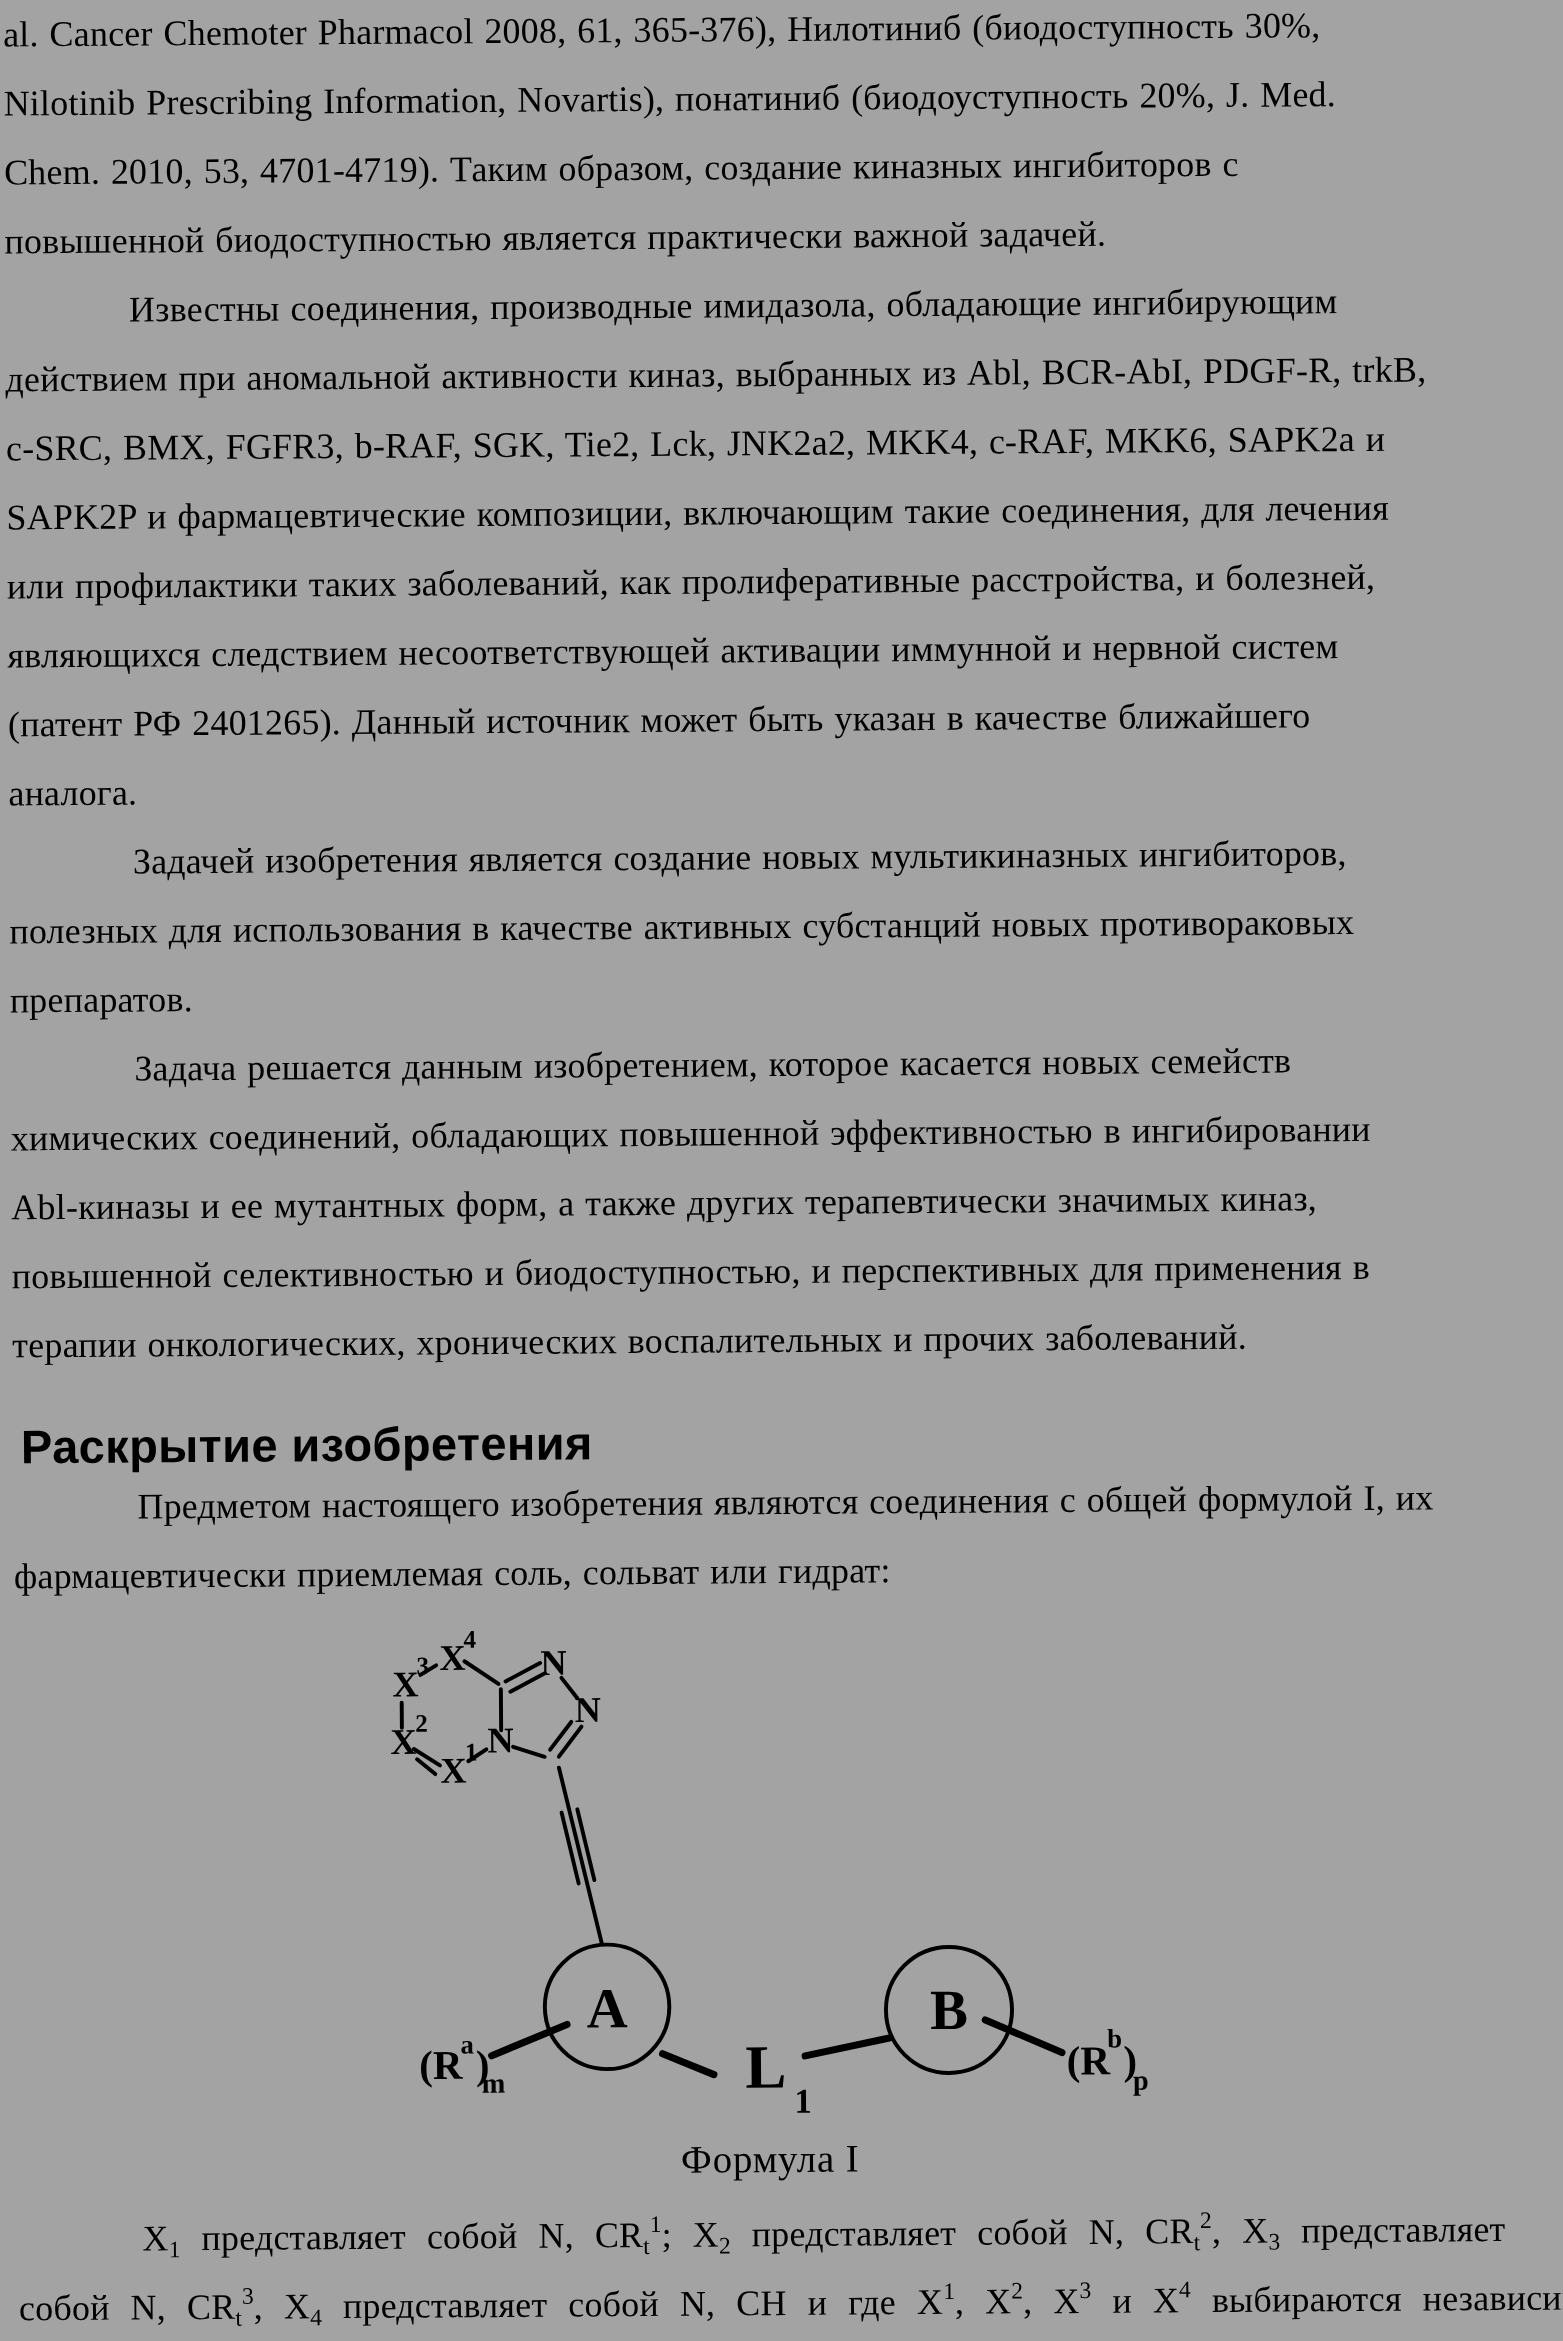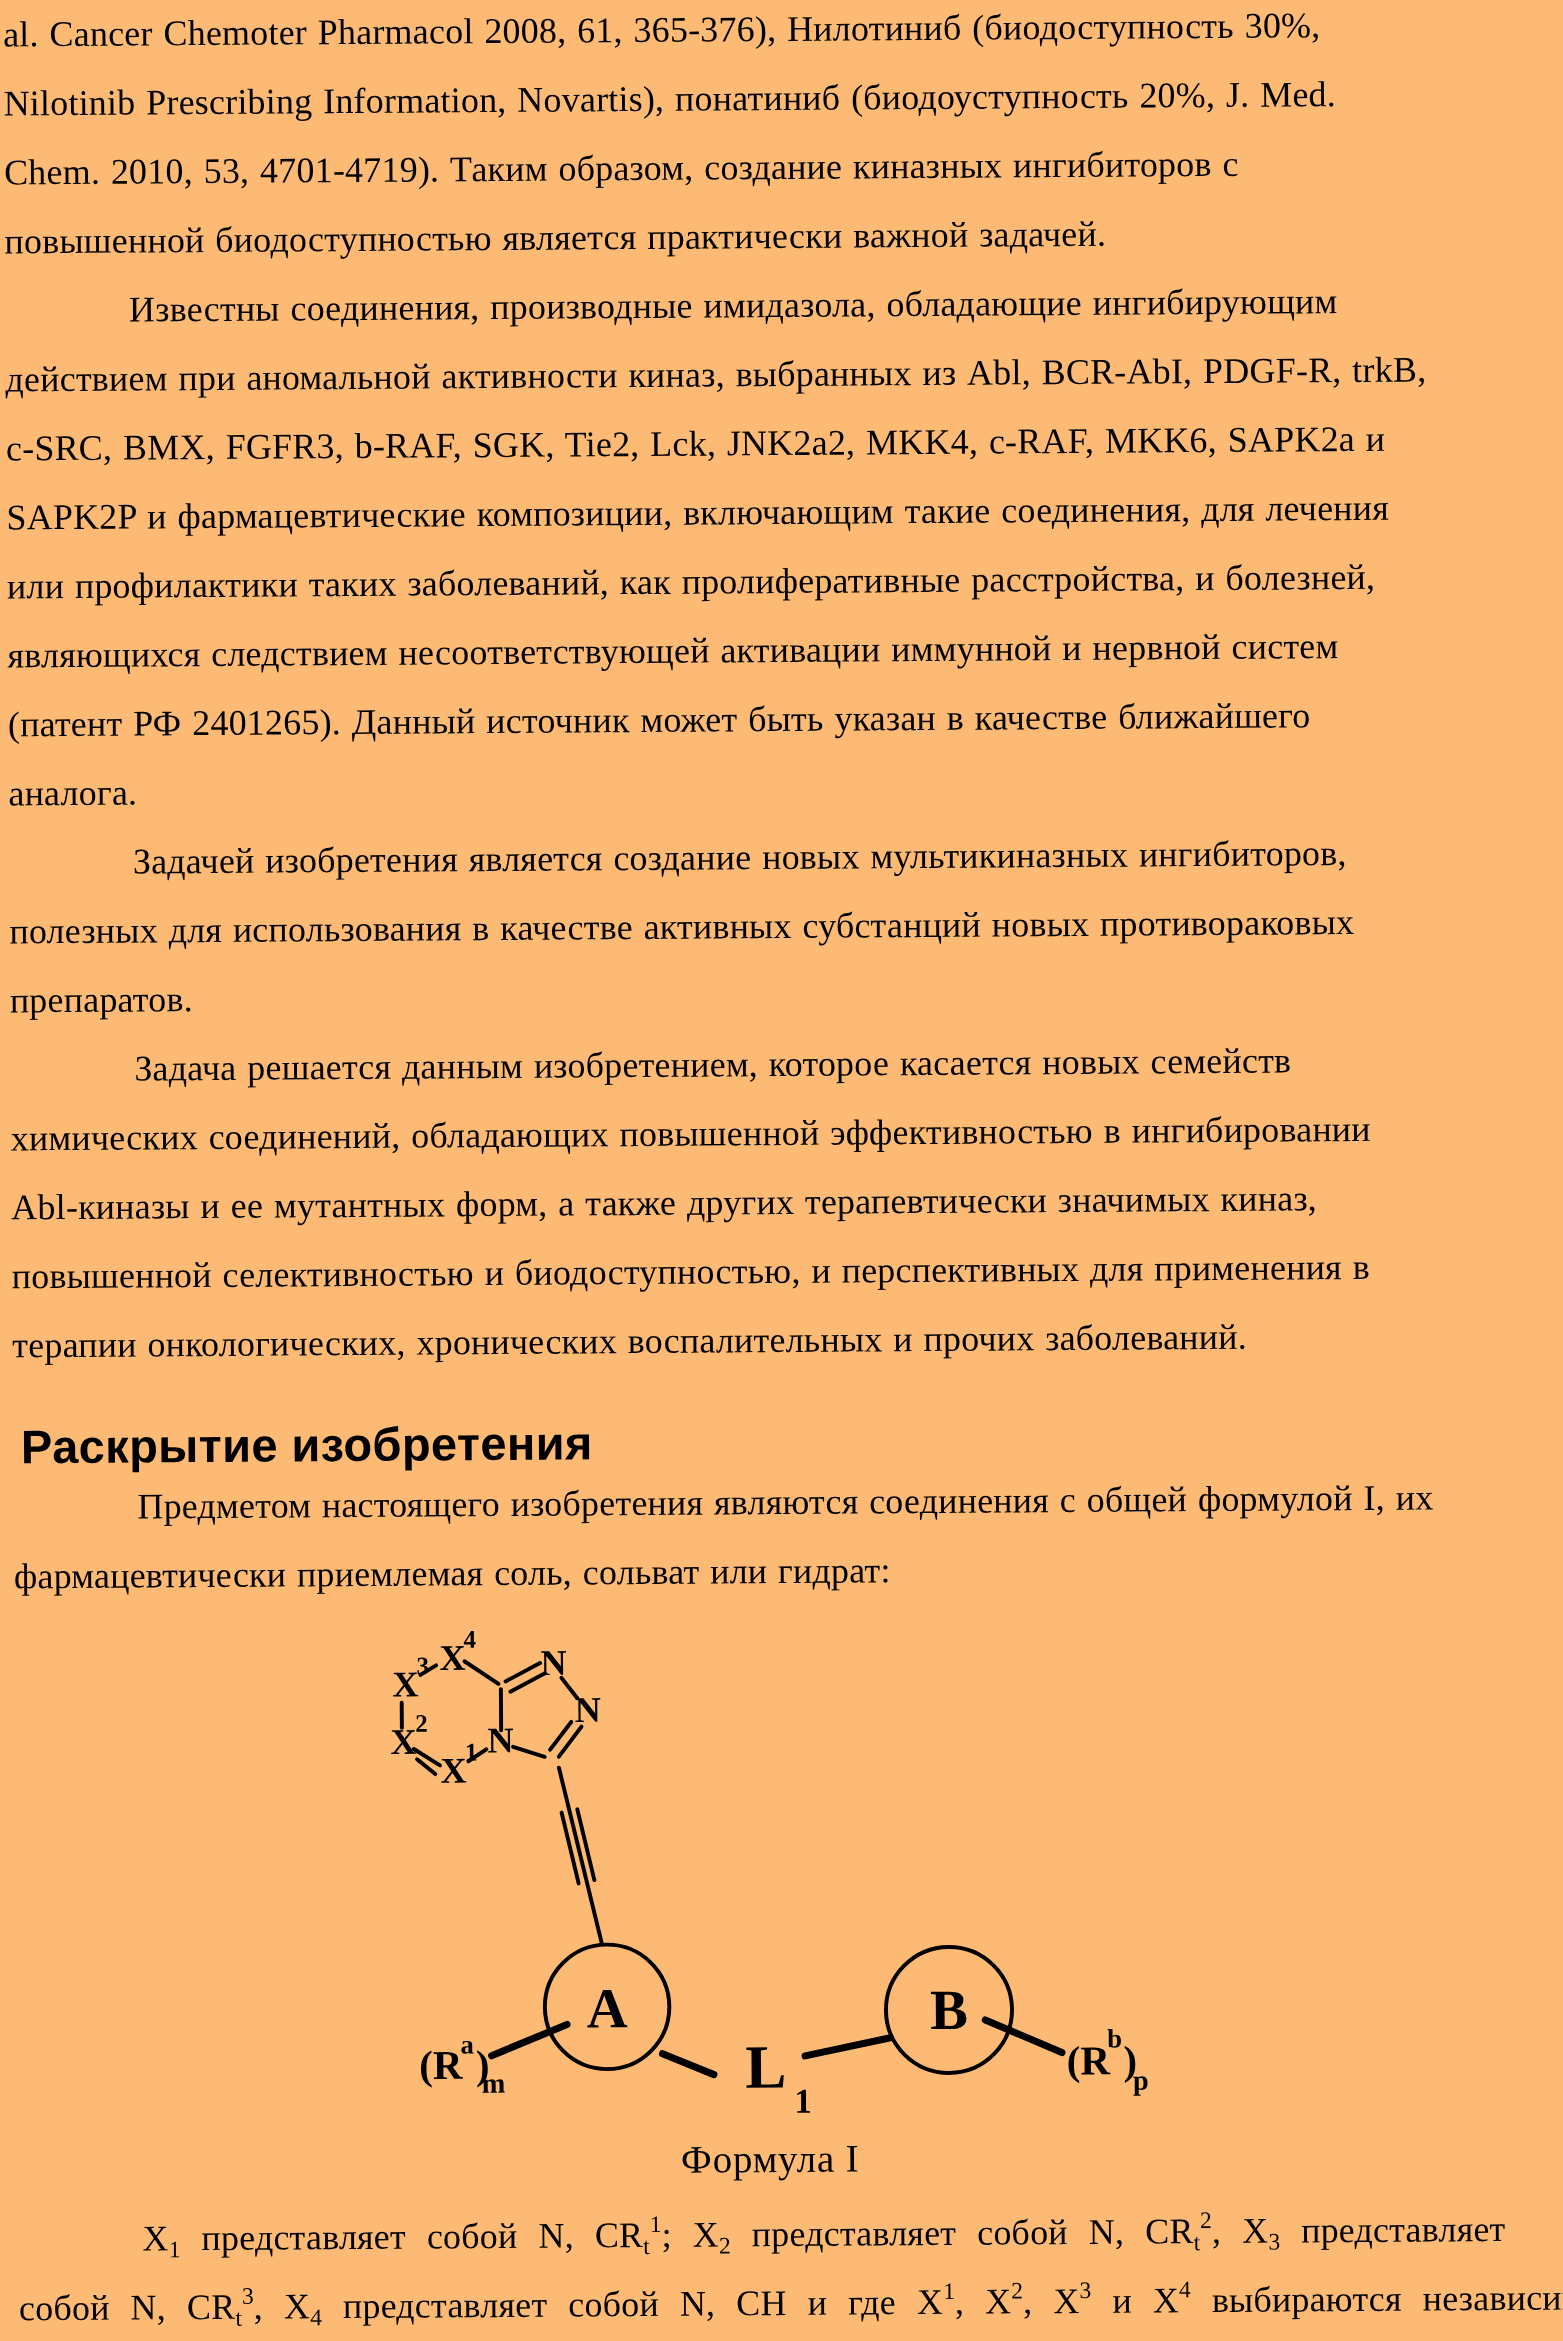--- a/index.html
+++ b/index.html
@@ -1,17 +1,17 @@
 <!DOCTYPE html>
 <html style="font-size:12.6px"><head>
 <meta charset="utf-8">
 <style>
   html,body{margin:0;padding:0;background:#e8e8e8;}
   .page{
-    position:relative; width:1564px; height:2342px; background:#fdba74;
+    position:relative; width:1564px; height:2342px; background:#a3a3a3;
     overflow:hidden; font-family:"Liberation Serif", serif; color:#000;
   }
   .skew{position:absolute; inset:0; transform:rotate(-0.4deg); transform-origin:781px 1166px;}
   .lineblock{position:absolute; left:11px; width:1536px;}
   #body-lines{top:-4.7px;}
   #intro-lines{top:1468px;}
   #bottom-lines{top:2189px;}
   .line{
     height:69px; line-height:69px; font-size:36px; white-space:nowrap;
     letter-spacing:0.2px; word-spacing:1.6px;

